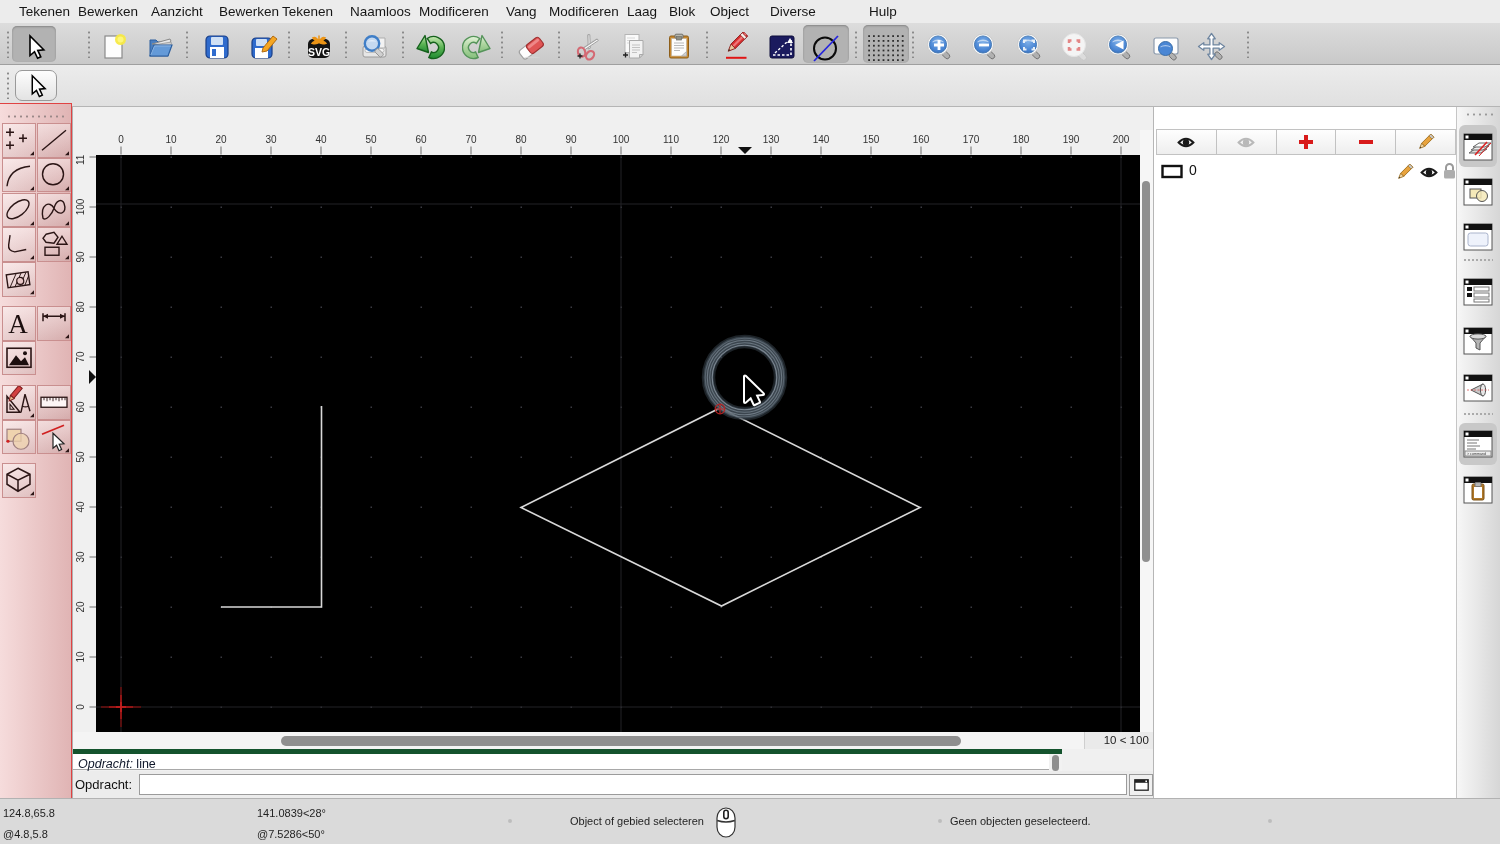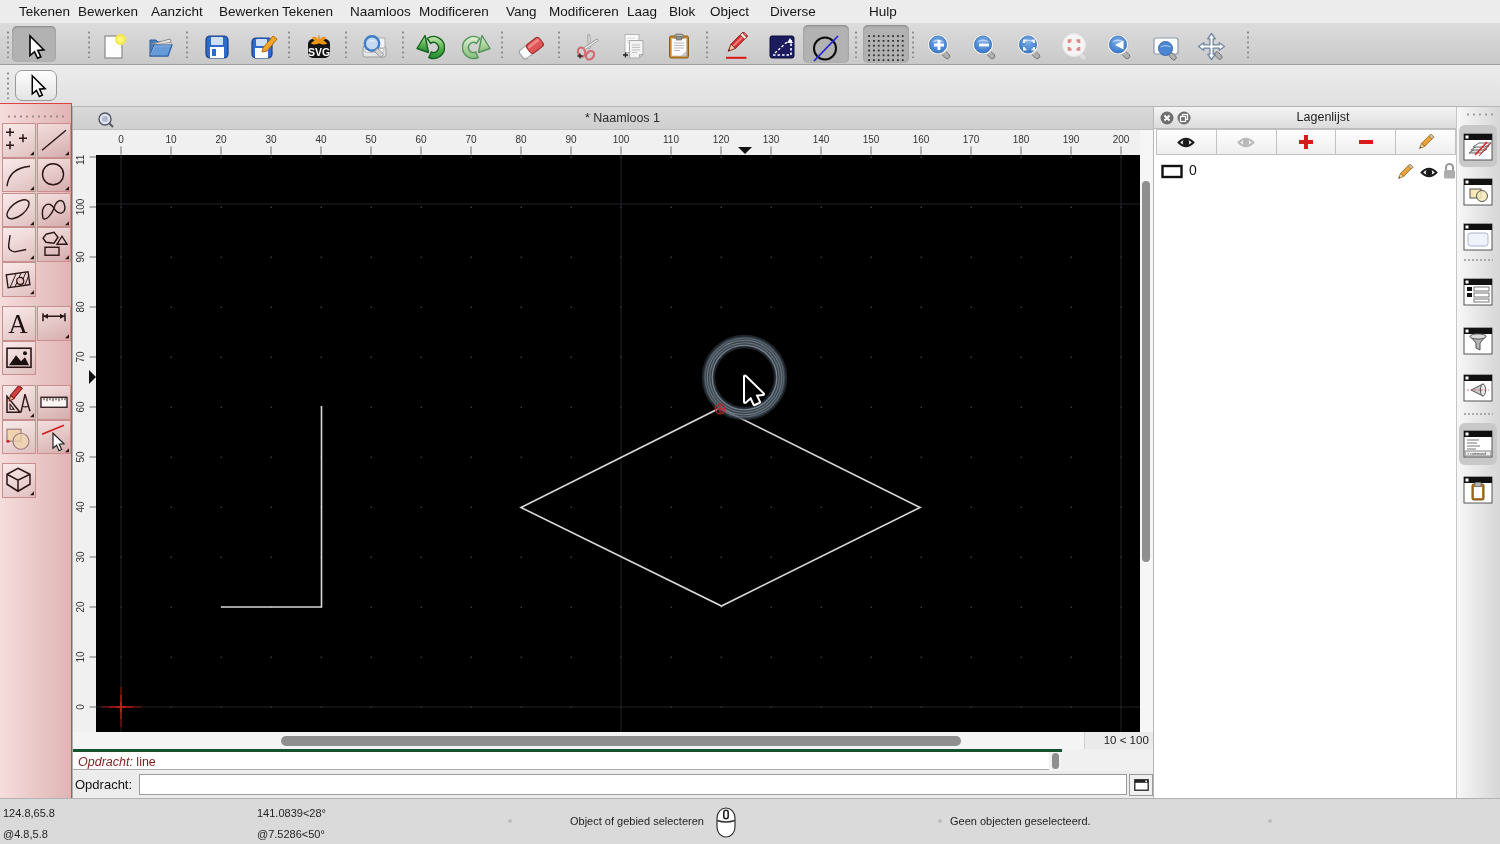--- a/index.html
+++ b/index.html
@@ -19,21 +19,21 @@
 #docwin{left:72px;top:107px;width:1081px;height:691px;background:#f0f0f0;border-left:1px solid #b0b0b0;}
 #dtitle{position:absolute;left:0;top:0;width:1081px;height:23px;background:linear-gradient(#d9d9d9,#cfcfcf);border-bottom:1px solid #bdbdbd;font-size:12.5px;color:#2a2a2a;text-align:center;line-height:23px;text-indent:18px;}
 #rulerH{position:absolute;left:23px;top:23px;width:1044px;height:25px;background:#f0f0f0;}
 #rulerV{position:absolute;left:0;top:23px;width:23px;height:601px;background:#f0f0f0;}
 #cv{position:absolute;left:23px;top:48px;width:1044px;height:577px;background:#000;}
 #hscroll{position:absolute;left:0;top:625px;width:1011px;height:17px;background:#f4f4f4;}
 #hthumb{position:absolute;left:208px;top:3.5px;width:680px;height:10px;background:#8f8f8f;border-radius:5px;}
 #zoomlbl{position:absolute;left:1011px;top:625px;width:70px;height:17px;background:#eaeaea;border-left:1px solid #cfcfcf;font-size:11.5px;color:#222;text-align:right;line-height:16px;padding-right:2px;}
 #vscroll{position:absolute;left:1067px;top:23px;width:14px;height:602px;background:#f6f6f6;}
 #vthumb{position:absolute;left:2px;top:51px;width:8px;height:381px;background:#8f8f8f;border-radius:4px;}
-#cmdhist{position:absolute;left:0;top:642px;width:989px;height:21px;background:#fff;border-top:3px solid #14532d;border-bottom:1px solid #a8a8a8;font-size:12.5px;line-height:20px;color:#7f1d1d;}
+#cmdhist{position:absolute;left:0;top:642px;width:989px;height:21px;background:#fff;border-top:5px solid #14532d;border-bottom:1px solid #a8a8a8;font-size:12.5px;line-height:20px;color:#0f172a;}
 #histscroll{position:absolute;right:0;top:0;width:13px;height:19px;background:#f2f2f2;}
 #histthumb{position:absolute;left:2.5px;top:1px;width:7.5px;height:16px;background:#8f8f8f;border-radius:3.5px;}
 #cmdrow{position:absolute;left:0;top:664px;width:1081px;height:27px;background:#ececec;font-size:13px;color:#111;}
 #cmdinput{position:absolute;left:66px;top:3px;width:988px;height:21px;background:#fff;border:1px solid #9b9b9b;}
 #cmdbtn{position:absolute;left:1056px;top:3px;width:24px;height:22px;background:#f0f0f0;border:1px solid #9b9b9b;}
 #dock{left:1153px;top:107px;width:304px;height:691px;background:#fff;border-left:1px solid #b6b6b6;border-right:1px solid #c6c6c6;}
 #dockhead{position:absolute;left:0;top:0;width:302px;height:22px;background:linear-gradient(#f4f4f4,#dcdcdc);border-bottom:1px solid #bdbdbd;font-size:12.5px;color:#222;line-height:21px;}
 #docktb{position:absolute;left:2px;top:22px;width:300px;height:26px;display:flex;}
 .dcell{flex:1;border:1px solid #c2c2c2;border-left:none;background:linear-gradient(#fefefe,#eee);display:flex;align-items:center;justify-content:center;}
 .dcell:first-child{border-left:1px solid #c2c2c2;}
@@ -470,25 +470,20 @@
           <path d="M4 13 L26 4" stroke="#d02020" stroke-width="1.8"></path>
           <path d="M15 12 L15 27 L18.6 24 L21 29.5 L23.6 28.2 L21.2 23 L26 22.6 Z" fill="#fff" stroke="#222" stroke-width="1.2"></path>
           <path d="M27 31 L31 31 L31 27 Z" fill="#2b1515"></path>
         </svg></div>
       <div class="scell" style="left:2px;top:359px"><svg width="32" height="32.5" viewBox="0 0 32 32">
           <path d="M15 4 L27 10 L27 20 L15 27 L4 20 L4 10 Z M4 10 L15 16 L27 10 M15 16 L15 27" fill="none" stroke="#2b1515" stroke-width="1.5"></path>
           <path d="M27 31 L31 31 L31 27 Z" fill="#2b1515"></path>
         </svg></div>
     </div>
 <div id="docwin" class="abs">
-  <div id="dtitle">* Naamloos 1<svg width="18" height="18" viewBox="0 0 18 18" style="position:absolute;left:24px;top:4px">
-          <circle cx="8" cy="8" r="6" fill="#dde7f2" stroke="#556" stroke-width="1.4"></circle>
-          <circle cx="8" cy="8" r="3" fill="#88a" opacity="0.5"></circle>
-          <path d="M12.5 12.5 L16 16" stroke="#556" stroke-width="2"></path>
-        </svg></div>
   <div id="rulerH">
         <svg width="1044" height="25" style="position:absolute;left:0;top:0" font-family="Liberation Sans,sans-serif" font-size="10" fill="#333">
           <text x="25" y="13" text-anchor="middle">0</text>
           <rect x="24.5" y="16.5" width="1" height="8" fill="#6e6e6e"></rect>
           <text x="75" y="13" text-anchor="middle">10</text>
           <rect x="74.5" y="16.5" width="1" height="8" fill="#6e6e6e"></rect>
           <text x="125" y="13" text-anchor="middle">20</text>
           <rect x="124.5" y="16.5" width="1" height="8" fill="#6e6e6e"></rect>
           <text x="175" y="13" text-anchor="middle">30</text>
           <rect x="174.5" y="16.5" width="1" height="8" fill="#6e6e6e"></rect>
@@ -633,32 +628,20 @@
         <div id="cmdbtn">
           <svg width="15" height="12" viewBox="0 0 15 12" style="position:absolute;left:3.5px;top:4px">
             <rect x="0.8" y="0.8" width="13.4" height="10.4" fill="#fff" stroke="#222" stroke-width="1.3"></rect>
             <rect x="0.8" y="0.8" width="13.4" height="3" fill="#222"></rect>
             <rect x="11.4" y="1.5" width="1.6" height="1.6" fill="#fff"></rect>
           </svg>
         </div>
       </div>
 </div>
 <div id="dock" class="abs">
-  <div id="dockhead">
-        <span style="position:absolute;left:36px;right:0;text-align:center">Lagenlijst</span>
-        <div style="position:absolute;left:6px;top:4px;line-height:0"><svg width="14" height="14" viewBox="0 0 14 14">
-            <circle cx="7" cy="7" r="6.5" fill="#6f6f6f"></circle>
-            <path d="M4.5 4.5 L9.5 9.5 M9.5 4.5 L4.5 9.5" stroke="#fff" stroke-width="1.8"></path>
-          </svg></div>
-        <div style="position:absolute;left:23px;top:4px;line-height:0"><svg width="14" height="14" viewBox="0 0 14 14">
-            <circle cx="7" cy="7" r="6.5" fill="#6f6f6f"></circle>
-            <rect x="5.5" y="3.5" width="5" height="5" fill="none" stroke="#fff" stroke-width="1.2"></rect>
-            <rect x="3.5" y="5.5" width="5" height="5" fill="#6f6f6f" stroke="#fff" stroke-width="1.2"></rect>
-          </svg></div>
-      </div>
   <div id="docktb">
         <div class="dcell">
           <svg width="24" height="17" viewBox="0 0 20 16">
             <path d="M3 8 Q10 1 17 8 Q10 15 3 8 Z" fill="none" stroke="#1a1a1a" stroke-width="1.8"></path>
             <circle cx="10" cy="8" r="3" fill="#1a1a1a"></circle>
           </svg>
         </div>
         <div class="dcell">
           <svg width="24" height="17" viewBox="0 0 20 16">
             <path d="M3 8 Q10 1 17 8 Q10 15 3 8 Z" fill="none" stroke="#b9b9b9" stroke-width="1.8"></path>

